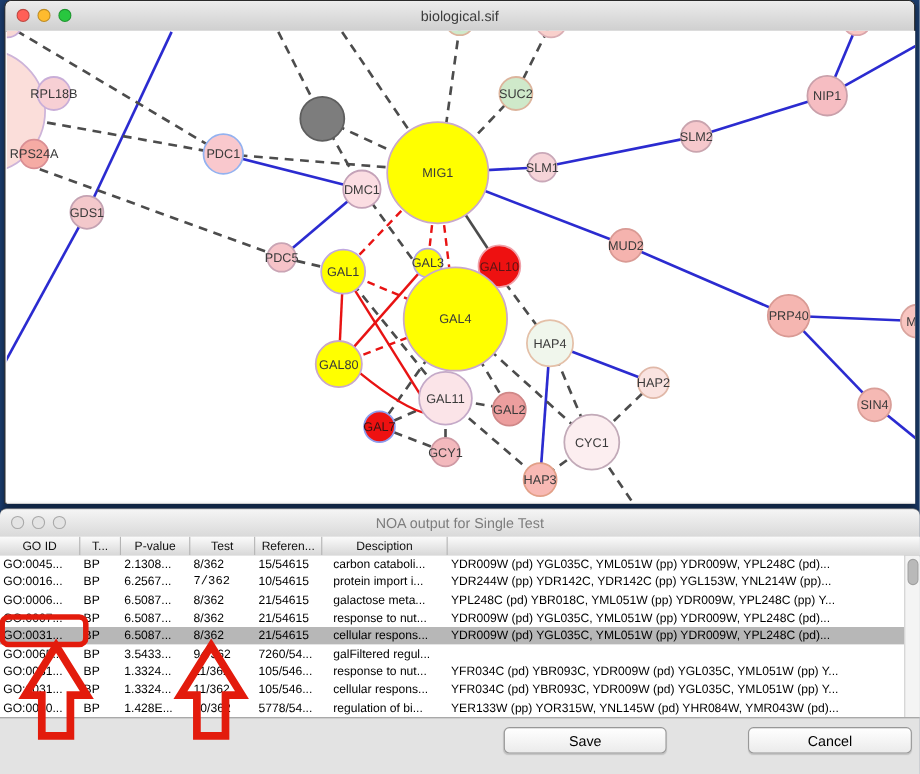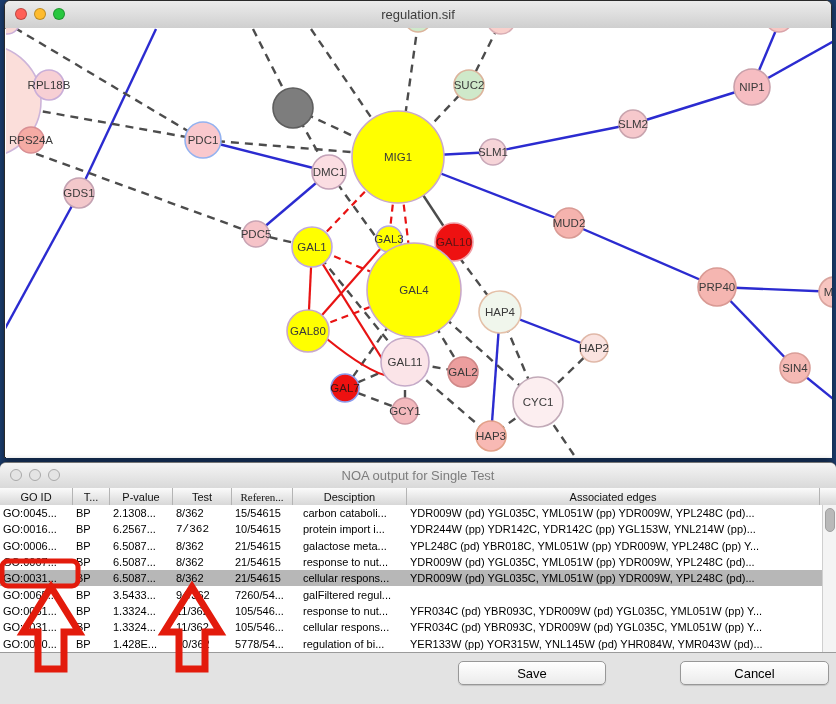--- a/index.html
+++ b/index.html
@@ -49,21 +49,21 @@
 </head>
 <body>
 
 <div id="net-win" class="win">
   <div class="titlebar">
     <div class="lights">
       <span class="light" id="tl-close" style="background: rgb(255, 95, 87);"></span>
       <span class="light" id="tl-min" style="background: rgb(254, 187, 46);"></span>
       <span class="light" id="tl-zoom" style="background: rgb(40, 199, 63);"></span>
     </div>
-    <span class="title">regulation.sif</span>
+    <span class="title">biological.sif</span>
   </div>
   <div id="net-canvas">
     <svg id="net-svg" width="826" height="430" viewBox="5 27 826 430">
         <line x1="155" y1="28" x2="78" y2="192" stroke="#2b2bd0" stroke-width="2.4"></line>
         <line x1="78" y1="192" x2="0" y2="335" stroke="#2b2bd0" stroke-width="2.4"></line>
         <line x1="202" y1="139" x2="328" y2="171" stroke="#2b2bd0" stroke-width="2.4"></line>
         <line x1="328" y1="171" x2="255" y2="233" stroke="#2b2bd0" stroke-width="2.4"></line>
         <line x1="397" y1="156" x2="492" y2="151" stroke="#2b2bd0" stroke-width="2.4"></line>
         <line x1="492" y1="151" x2="632" y2="123" stroke="#2b2bd0" stroke-width="2.4"></line>
         <line x1="632" y1="123" x2="751" y2="86" stroke="#2b2bd0" stroke-width="2.4"></line>
@@ -190,23 +190,22 @@
     </div>
     <span class="title">NOA output for Single Test</span>
   </div>
 
   <div id="tbl">
     <div id="tbl-head">
         <div class="hcell" style="width: 73px; flex: 0 0 73px;">GO ID</div>
         <div class="hcell" style="width: 37px; flex: 0 0 37px;">T...</div>
         <div class="hcell" style="width: 63px; flex: 0 0 63px;">P-value</div>
         <div class="hcell" style="width: 59px; flex: 0 0 59px;">Test</div>
-        <div class="hcell" style="width: 61px; flex: 0 0 61px; font-family: Liberation Serif, serif;">Referen...</div>
+        <div class="hcell" style="width: 61px; flex: 0 0 61px;">Referen...</div>
         <div class="hcell" style="width: 114px; flex: 0 0 114px;">Desciption</div>
-        <div class="hcell" style="width: 413px; flex: 0 0 413px;">Associated edges</div>
       </div>
     <div id="tbl-body">
         <div class="trow">
           <div class="tcell" style="width: 73px; flex: 0 0 73px;">GO:0045...</div>
           <div class="tcell" style="width: 37px; flex: 0 0 37px;">BP</div>
           <div class="tcell" style="width: 63px; flex: 0 0 63px;">2.1308...</div>
           <div class="tcell" style="width: 59px; flex: 0 0 59px;">8/362</div>
           <div class="tcell" style="width: 61px; flex: 0 0 61px;">15/54615</div>
           <div class="tcell" style="width: 114px; flex: 0 0 114px; padding-left: 10px;">carbon cataboli...</div>
           <div class="tcell" style="width: 413px; flex: 0 0 413px;">YDR009W (pd) YGL035C, YML051W (pp) YDR009W, YPL248C (pd)...</div>

